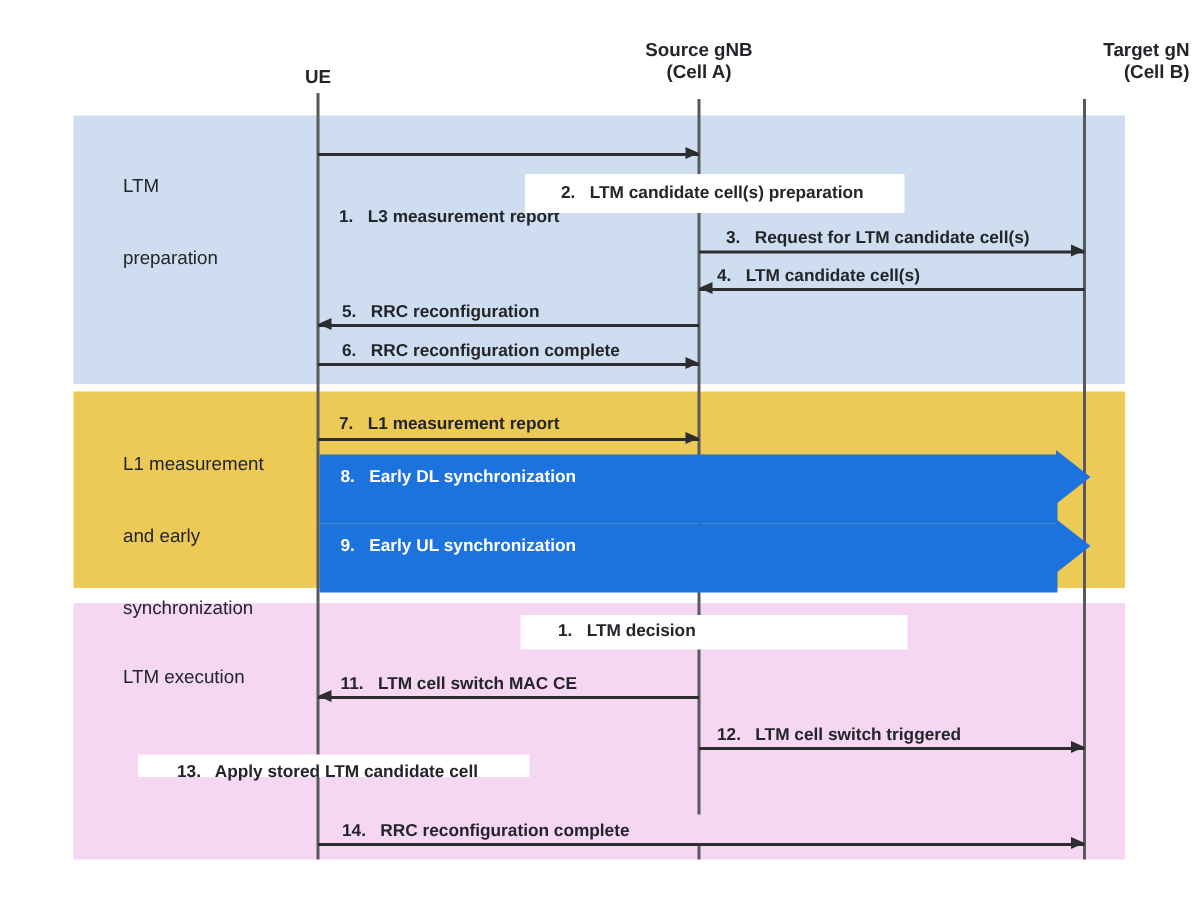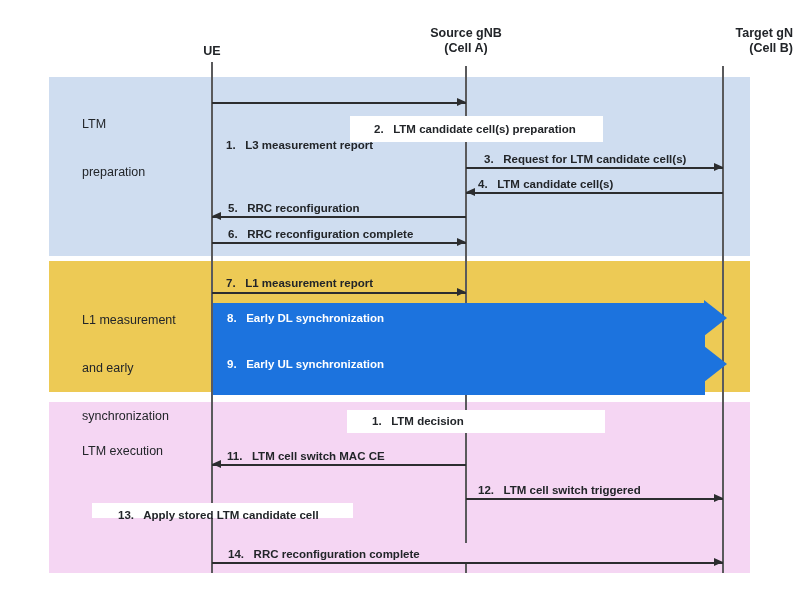--- a/index.html
+++ b/index.html
@@ -50,21 +50,21 @@
   </div>
   <div class="head-label" style="left:690px;top:26px;width:103px;text-align:right;">
     <div>Target gN</div>
     <div>(Cell B)</div>
   </div>
 
   <div class="phase-label" style="left:82px;top:84px;">
     <div>LTM</div>
     <div>preparation</div>
   </div>
-  <div class="phase-label" style="left:82px;top:280px;">
+  <div class="phase-label" style="left:82px;top:269px;">
     <div>L1 measurement</div>
     <div>and early</div>
     <div>synchronization</div>
   </div>
   <div class="phase-label" style="left:82px;top:411px;">
     <div>LTM execution</div>
   </div>
 
   <div>
     <div class="msg-label" style="left:226px;top:102px;margin-top:36px;">1.   L3 measurement report</div>

